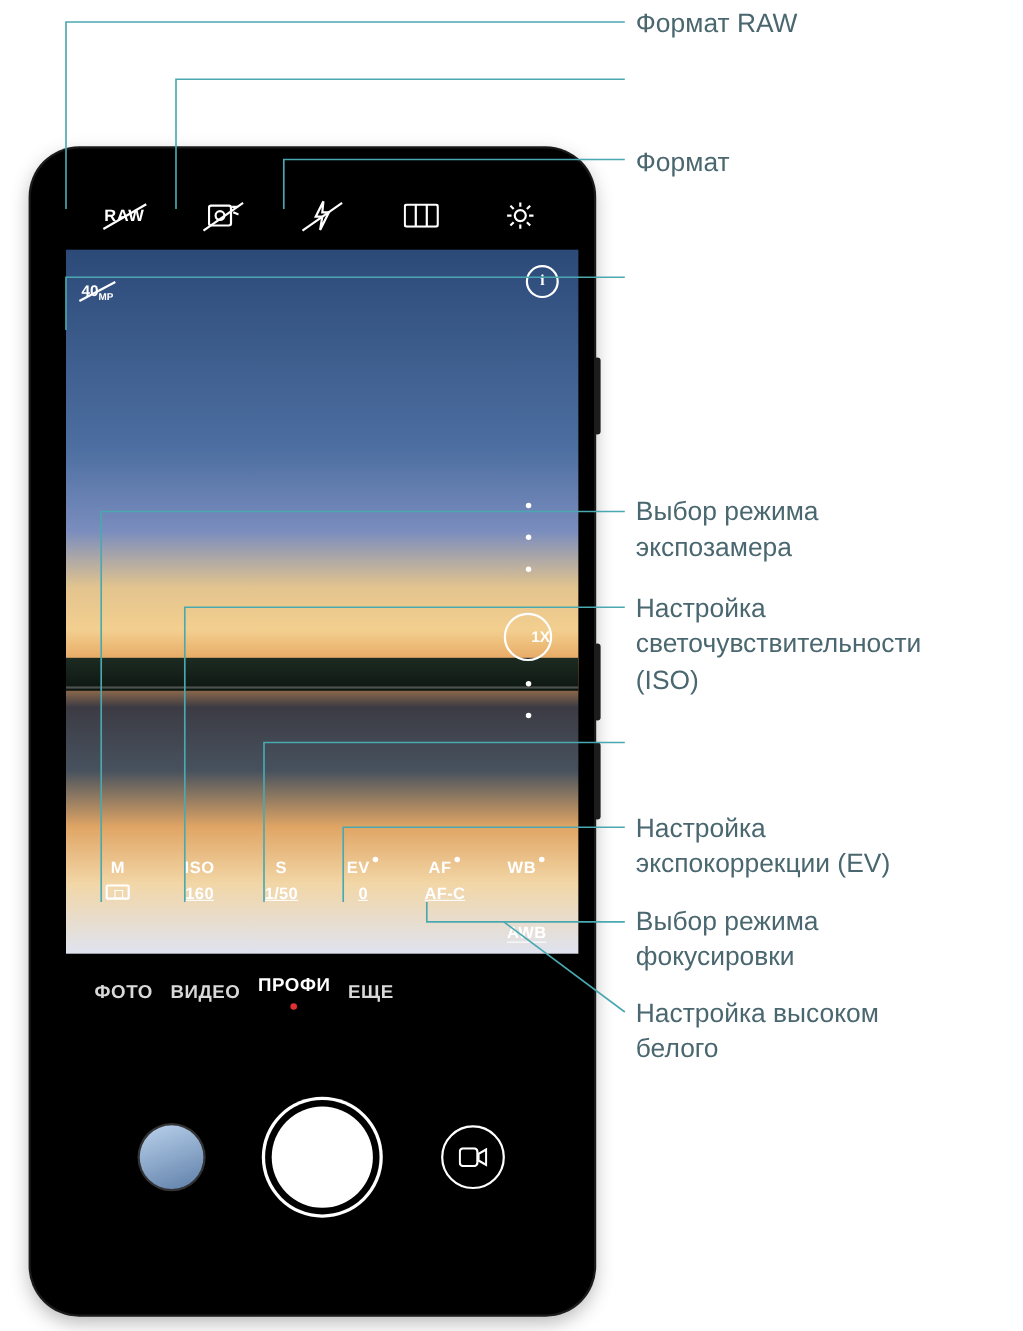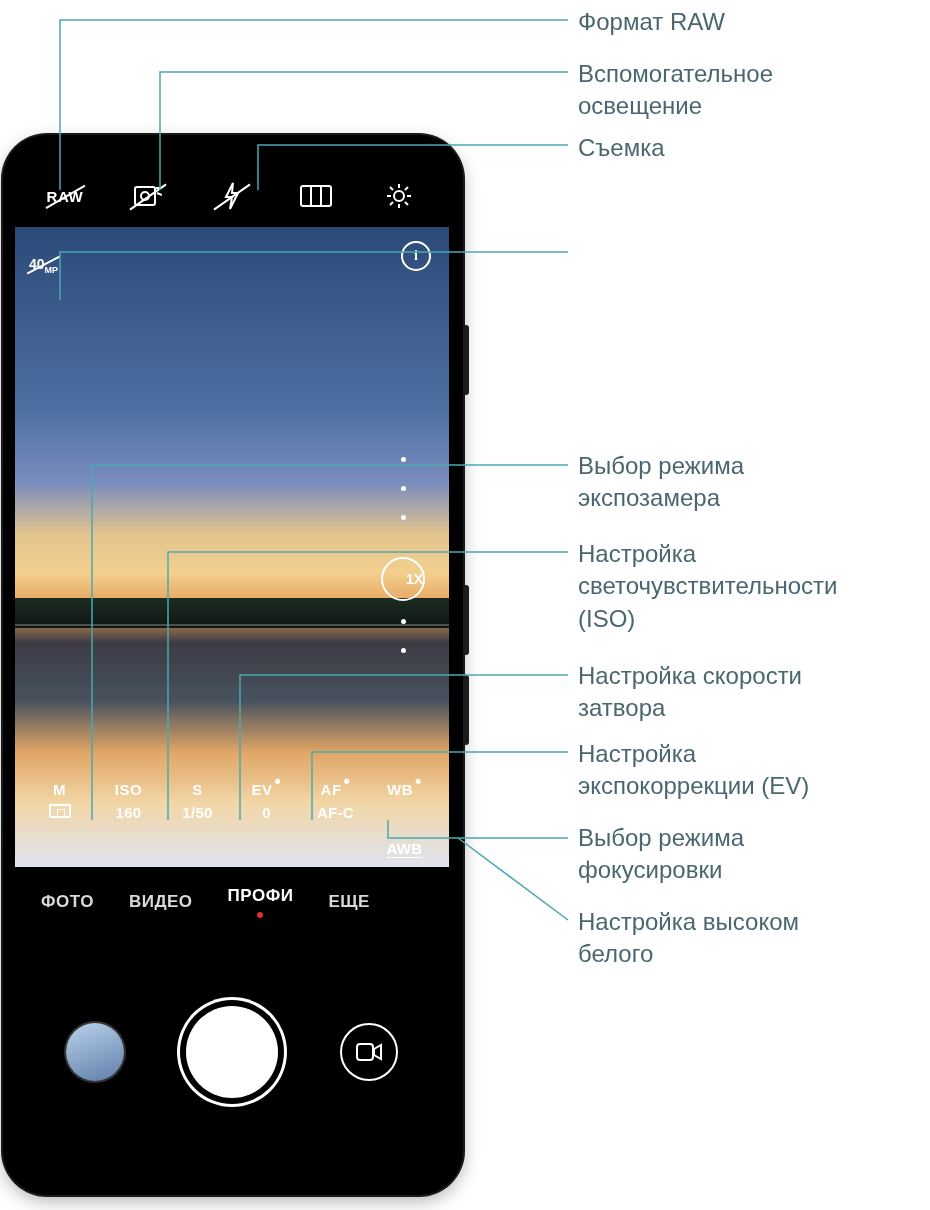--- a/index.html
+++ b/index.html
@@ -7,28 +7,28 @@
     width: 930px;
     height: 1210px;
     background: #fff;
     font-family: -apple-system, "Segoe UI", Roboto, Arial, sans-serif;
     position: relative;
     overflow: hidden;
   }
   
   .phone {
     position: absolute;
-    left: 3px;
+    left: 28px;
     top: 135px;
-    width: 460px;
+    width: 512px;
     height: 1060px;
     background: #000;
     border-radius: 44px;
     box-shadow: 0 0 0 2px #1a1a1a, 0 6px 18px rgba(0,0,0,.3);
-    padding: 16px 14px 18px 12px;
+    padding: 16px 14px 18px 32px;
   }
   .phone::after{ 
     content:"";
     position:absolute;
     right:-6px; top:190px;
     width:6px; height:70px;
     background:#1c1c1c; border-radius:3px;
     box-shadow: 0 260px 0 0 #1c1c1c, 0 350px 0 0 #1c1c1c;
   }
   .screen {
@@ -112,32 +112,32 @@
   .zoom-dots span{ width:5px;height:5px;background:#fff;border-radius:50%; }
   
   .params{
     position:absolute; left:0; right:0; bottom:10px;
     display:flex; justify-content:space-around; padding:0 10px;
     color:#fff;
   }
   .pitem{ text-align:center; min-width:58px; }
   .plabel{ font:600 15px Arial; letter-spacing:.5px; }
   .plabel .dot{ font-size:18px; line-height:0; vertical-align:top; margin-left:2px;}
-  .pval{ font:700 15px Arial; margin-top:6px; letter-spacing:.3px;}
+  .pval{ font:700 15px Arial; margin-top:6px; letter-spacing:.3px;text-decoration:underline;}
   .metering-box{
     width:22px;height:14px;border:2px solid #fff;border-radius:2px;margin:6px auto 0;
     position:relative;
   }
   .metering-box::before{content:"";position:absolute;left:6px;top:3px;width:6px;height:6px;border:1.5px solid #fff;}
   .awb-u{ text-decoration: underline; text-underline-offset:3px;margin-top:42px;}
   
   .modes{
     height:70px;
     display:flex; align-items:center; justify-content:flex-start;
-    gap:35px; padding:0 26px; color:#d9d9d9;
+    gap:16px; padding:0 26px; color:#d9d9d9;
     font:600 17px Arial; letter-spacing:.5px;
   }
   .modes .active{ color:#fff; text-align:left;}
   .modes .active .reddot{ display:block;width:6px;height:6px;background:#e03030;border-radius:50%;margin:6px auto 0;}
   
   .bottom{
     flex:1; display:flex; align-items:center; justify-content:center; gap:62px;
     padding-bottom:10px;
   }
   .gallery-thumb{
@@ -286,29 +286,25 @@
 
     <path d="M92 820  L92 465  L568 465"></path>
     <path d="M168 820 L168 552 L568 552"></path>
     <path d="M240 820 L240 675 L568 675"></path>
     <path d="M312 820 L312 752 L568 752"></path>
     <path d="M388 820 L388 838 L568 838"></path>
     <path d="M458 838 L568 920"></path>
   </svg>
 
   <div class="clabel" style="left:578px; top:6px">Формат RAW</div>
-  <div class="clabel" style="left:578px; top:58px">Вспомогательное
-освещение</div>
-  <div class="clabel" style="left:578px; top:132px">Съемка</div>
+  <div class="clabel" style="left:578px; top:132px">Формат</div>
   <div class="clabel" style="left:578px; top:450px">Выбор режима
 экспозамера</div>
   <div class="clabel" style="left:578px; top:538px">Настройка
 светочувствительности
 (ISO)</div>
-  <div class="clabel" style="left:578px; top:660px">Настройка скорости
-затвора</div>
   <div class="clabel" style="left:578px; top:738px">Настройка
 экспокоррекции (EV)</div>
   <div class="clabel" style="left:578px; top:822px">Выбор режима
 фокусировки</div>
   <div class="clabel" style="left:578px; top:906px">Настройка высоком
 белого</div>
 </div>
 
 </body></html>

